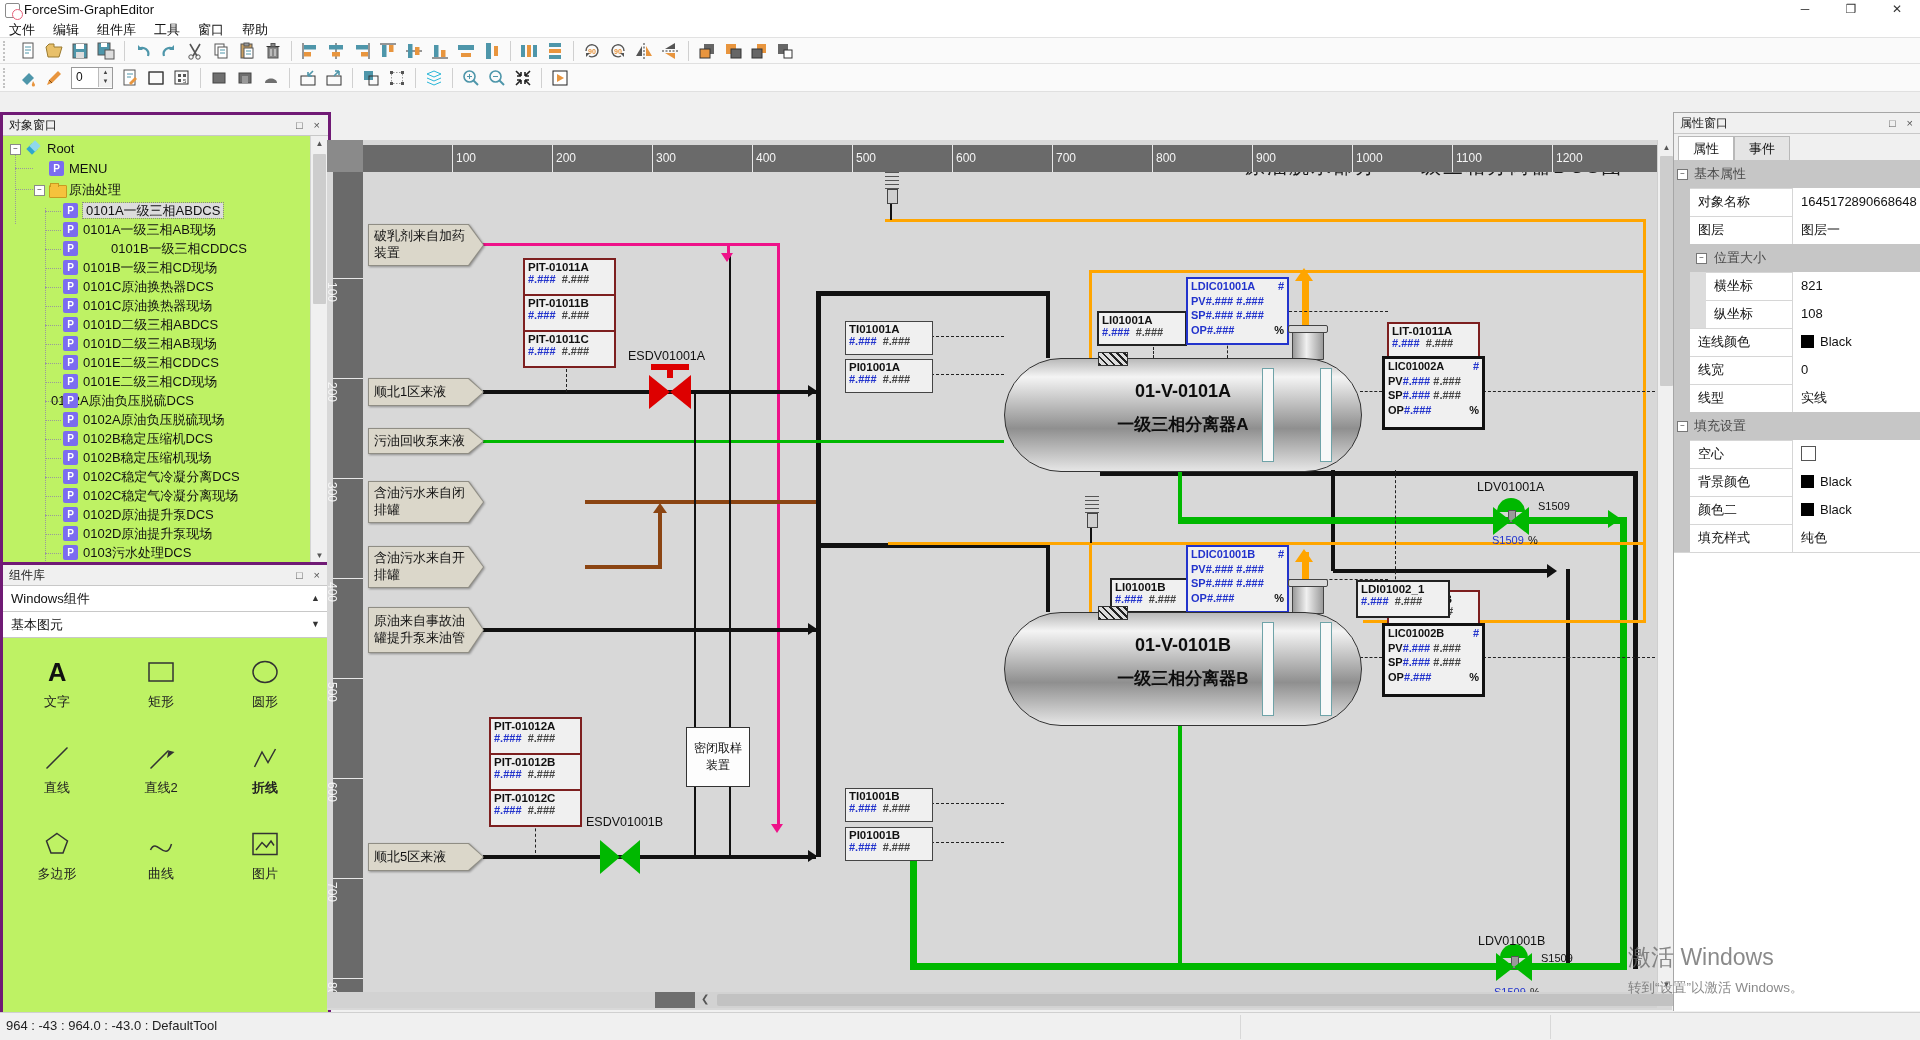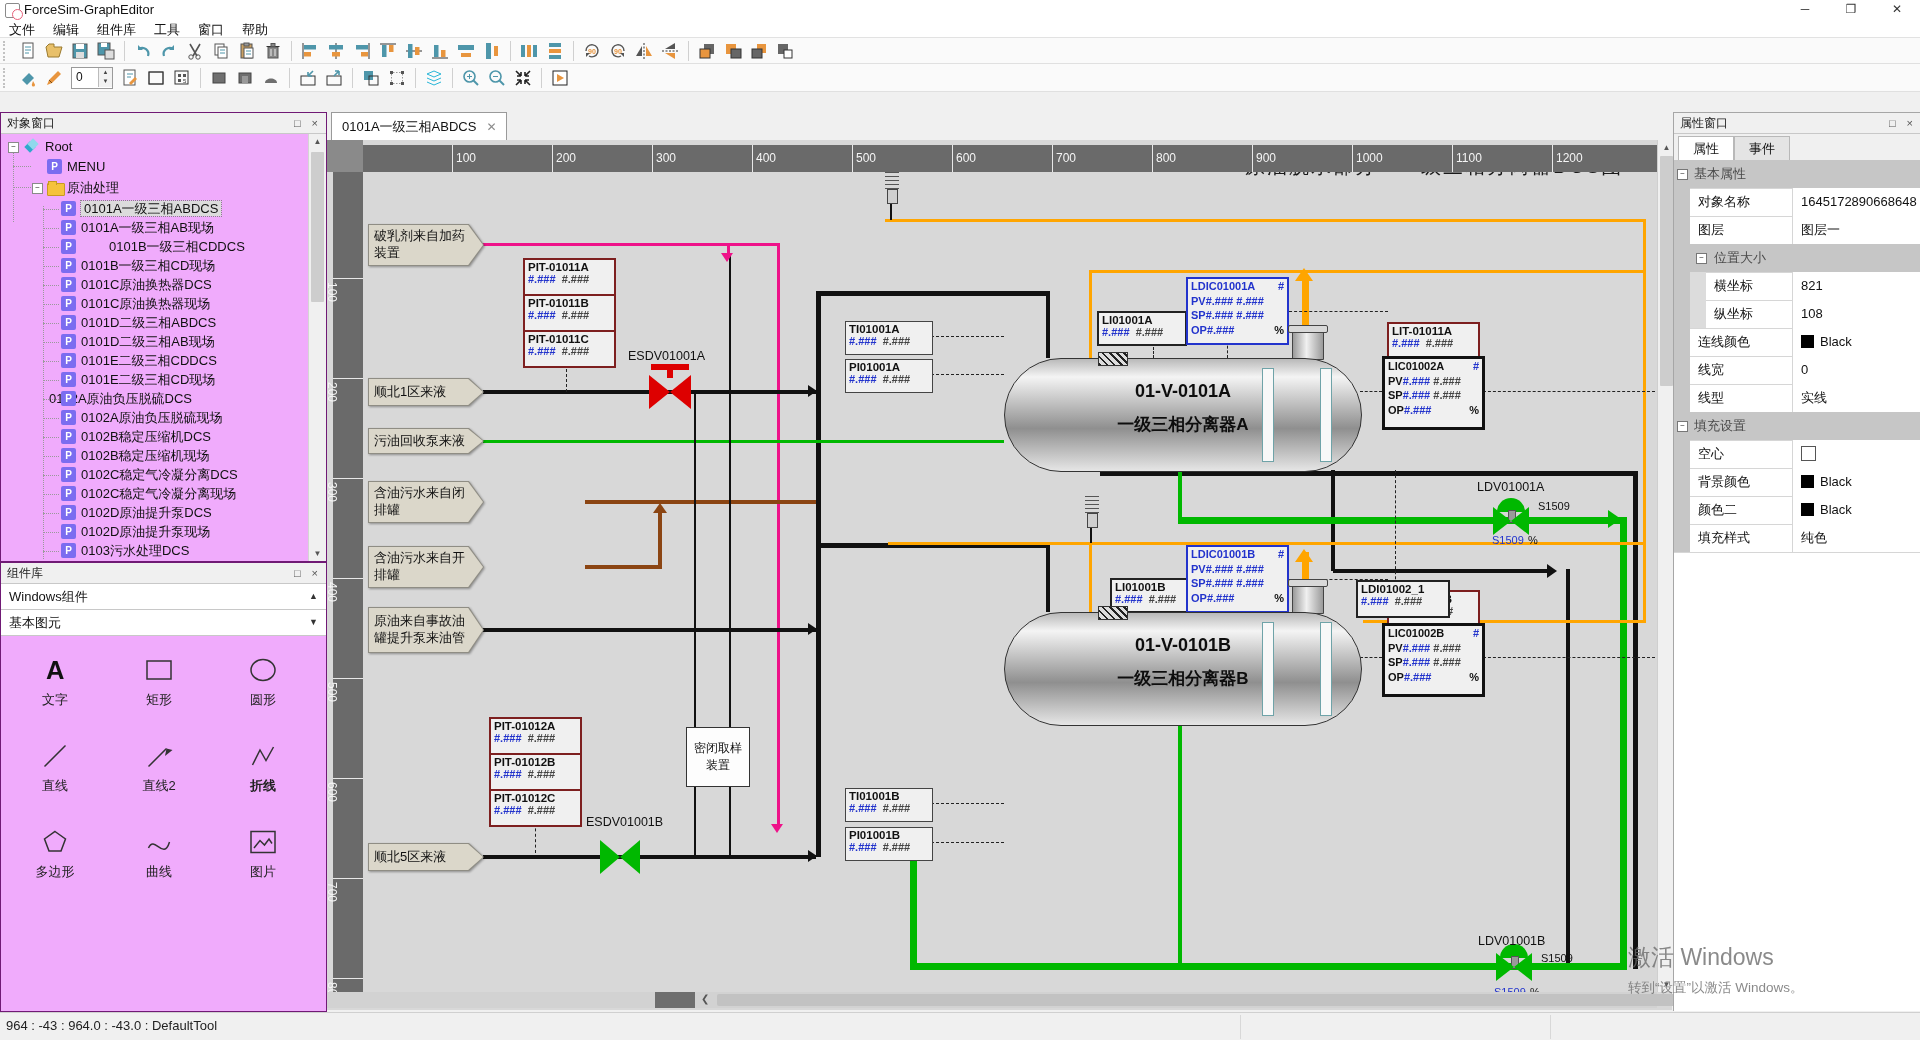--- a/index.html
+++ b/index.html
@@ -16,21 +16,21 @@
   .toolbar{position:absolute;left:0;width:1920px;background:#fafafa;border-bottom:1px solid #e0e0e0;display:flex;align-items:center;}
   #toolbar1{top:38px;height:25px;}
   #toolbar2{top:64px;height:27px;}
   .tbtn{width:26px;height:22px;display:flex;align-items:center;justify-content:center;cursor:pointer;}
   .tsep{width:1px;height:20px;background:#d0d0d0;margin:0 5px;}
   .grip{width:6px;height:20px;border-left:2px dotted #c2c2c2;margin:0 4px 0 3px;}
   .spinner{width:40px;height:20px;border:1px solid #9a9a9a;background:#fff;position:relative;margin:0 4px;font-size:12px;}
   .spinner .val{position:absolute;left:4px;top:2px;}
   .spinner .ud{position:absolute;right:0;top:0;width:13px;height:19px;border-left:1px solid #bbb;font-size:6px;line-height:9px;text-align:center;color:#444;background:#f2f2f2;}
   
-  .panel{position:absolute;background:#f0abfc;border:1px solid #701a75;}
+  .panel{position:absolute;background:#bef264;border:3px solid #701a75;}
   .panel-header{position:absolute;left:0;top:0;right:0;height:20px;background:#f0f0f0;border-bottom:1px solid #c8c8c8;font-size:12px;color:#222;padding-left:6px;line-height:20px;}
   .ph-icons{position:absolute;right:4px;top:0;font-size:11px;color:#555;letter-spacing:4px;cursor:pointer;}
   
   #tree{position:absolute;left:0;top:21px;right:18px;bottom:0;overflow:hidden;font-size:13px;}
   .trow{position:absolute;height:18px;line-height:18px;white-space:nowrap;}
   .p-icon{position:absolute;width:15px;height:15px;top:1px;background:#7b6cf0;border-radius:2px;color:#fff;font-size:10px;font-weight:bold;text-align:center;line-height:15px;}
   .folder-icon{position:absolute;width:16px;height:11px;top:4px;background:#f5c23c;border:1px solid #c89a20;border-radius:1px;}
   .folder-icon:before{content:"";position:absolute;left:0;top:-3px;width:7px;height:3px;background:#f5c23c;border:1px solid #c89a20;border-bottom:none;}
   .expander{position:absolute;width:9px;height:9px;background:#fff;border:1px solid #8a8a8a;font-size:8px;line-height:7px;text-align:center;color:#333;cursor:pointer;}
   .root-icon{position:absolute;width:14px;height:14px;top:2px;}
@@ -611,25 +611,20 @@
             <svg width="30" height="30" viewBox="0 0 20 20">
               <rect x="2" y="3" width="16" height="14" fill="none" stroke="#333"></rect>
               <path d="M4 14l4-5 3 3 3-4 2 3" stroke="#333" fill="none"></path>
             </svg>
           </div>
           <div class="lbl">图片</div>
         </div>
       </div>
   </div>
 
-  <div id="tabbar">
-    <div id="tab0">
-      <span>0101A一级三相ABDCS</span><span class="close">✕</span>
-    </div>
-  </div>
 
   <div id="canvas">
     <div id="world">
         <div class="ln" style="left: 483px; top: 243px; width: 297px; height: 3px; background: rgb(238, 18, 137);"></div>
         <div class="ln" style="left: 727px; top: 245px; width: 3px; height: 12px; background: rgb(238, 18, 137);"></div>
         <div class="ln" style="left: 777px; top: 245px; width: 3px; height: 583px; background: rgb(238, 18, 137);"></div>
         <div class="ln" style="left: 816px; top: 291px; width: 5px; height: 566px; background: rgb(17, 17, 17);"></div>
         <div class="ln" style="left: 816px; top: 291px; width: 234px; height: 5px; background: rgb(17, 17, 17);"></div>
         <div class="ln" style="left: 1046px; top: 291px; width: 4px; height: 67px; background: rgb(17, 17, 17);"></div>
         <div class="ln" style="left: 816px; top: 543px; width: 234px; height: 5px; background: rgb(17, 17, 17);"></div>

